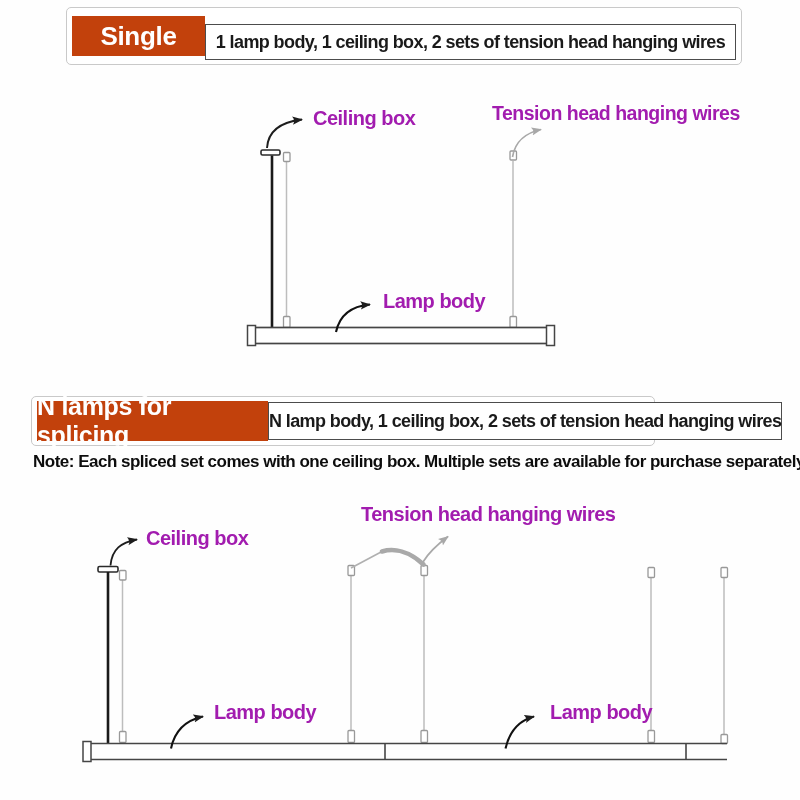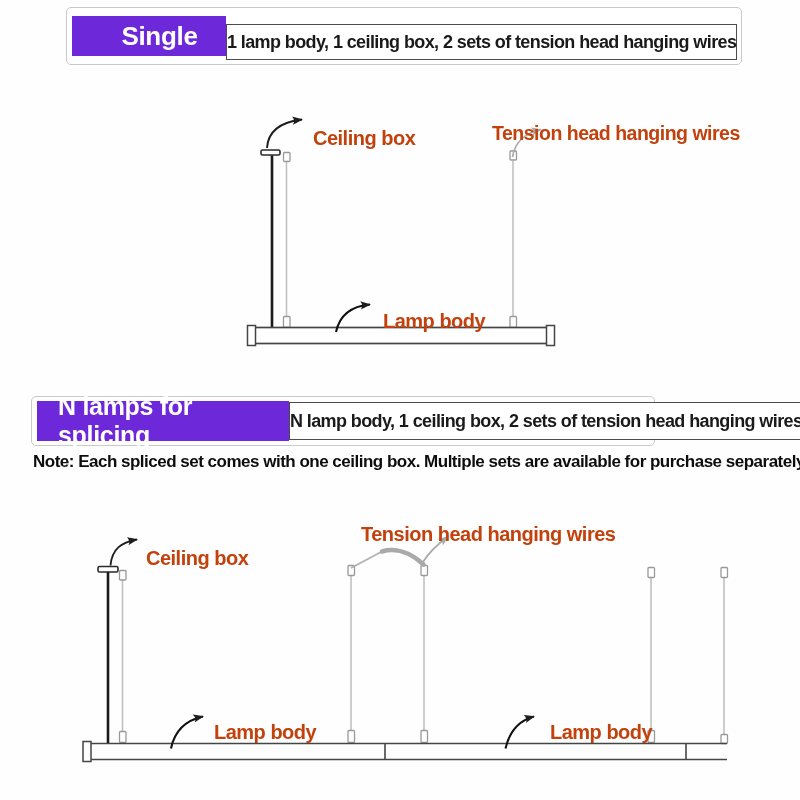--- a/index.html
+++ b/index.html
@@ -9,23 +9,23 @@
     font-family:"Liberation Sans","DejaVu Sans",sans-serif;
     color:#141414;
   }
   
   .hdr{
     position:absolute;display:flex;align-items:center;
     border:1px solid #c9c9c9;border-radius:5px;background:#fff;
     padding:4px 5px;box-sizing:border-box;
   }
   .hdr-title{
-    background:#6d28d9;color:#fff;font-weight:700;
+    background:#c2410c;color:#fff;font-weight:700;
     display:flex;align-items:center;justify-content:center;
-    flex:0 0 auto;letter-spacing:-0.3px;padding-left:21px;
+    flex:0 0 auto;letter-spacing:-0.3px;
   }
   .hdr-desc{
     border:1.5px solid #4c4c4c;background:#fff;height:34px;
     display:flex;align-items:center;justify-content:center;
     flex:1 1 auto;font-weight:600;letter-spacing:-0.6px;
     white-space:nowrap;color:#1a1a1a;
   }
   #hdr-single{left:66px;top:7px;width:676px;}
   #hdr-single .hdr-title{width:133px;height:40px;font-size:26px;}
   #hdr-single .hdr-desc{font-size:18px;margin-top:12px;}
@@ -34,21 +34,21 @@
   #hdr-splice .hdr-desc{font-size:18px;height:36px;}
   
   .note{
     position:absolute;left:33px;top:452px;
     font-size:17px;font-weight:700;letter-spacing:-0.5px;
     white-space:nowrap;color:#0d0d0d;
   }
   
   .lbl{
     position:absolute;font-size:20px;font-weight:600;
-    letter-spacing:-0.5px;white-space:nowrap;color:#c2410c;margin-top:20px;
+    letter-spacing:-0.5px;white-space:nowrap;color:#a21caf;
   }
   #lbl-d1-ceiling{left:313px;top:107px;}
   #lbl-d1-tension{left:492px;top:102px;font-size:19.5px;}
   #lbl-d1-lamp{left:383px;top:290px;}
   #lbl-d2-ceiling{left:146px;top:527px;}
   #lbl-d2-tension{left:361px;top:503px;}
   #lbl-d2-lamp-1{left:214px;top:701px;}
   #lbl-d2-lamp-2{left:550px;top:701px;}
   
   #linework{position:absolute;left:0;top:0;pointer-events:none;}

